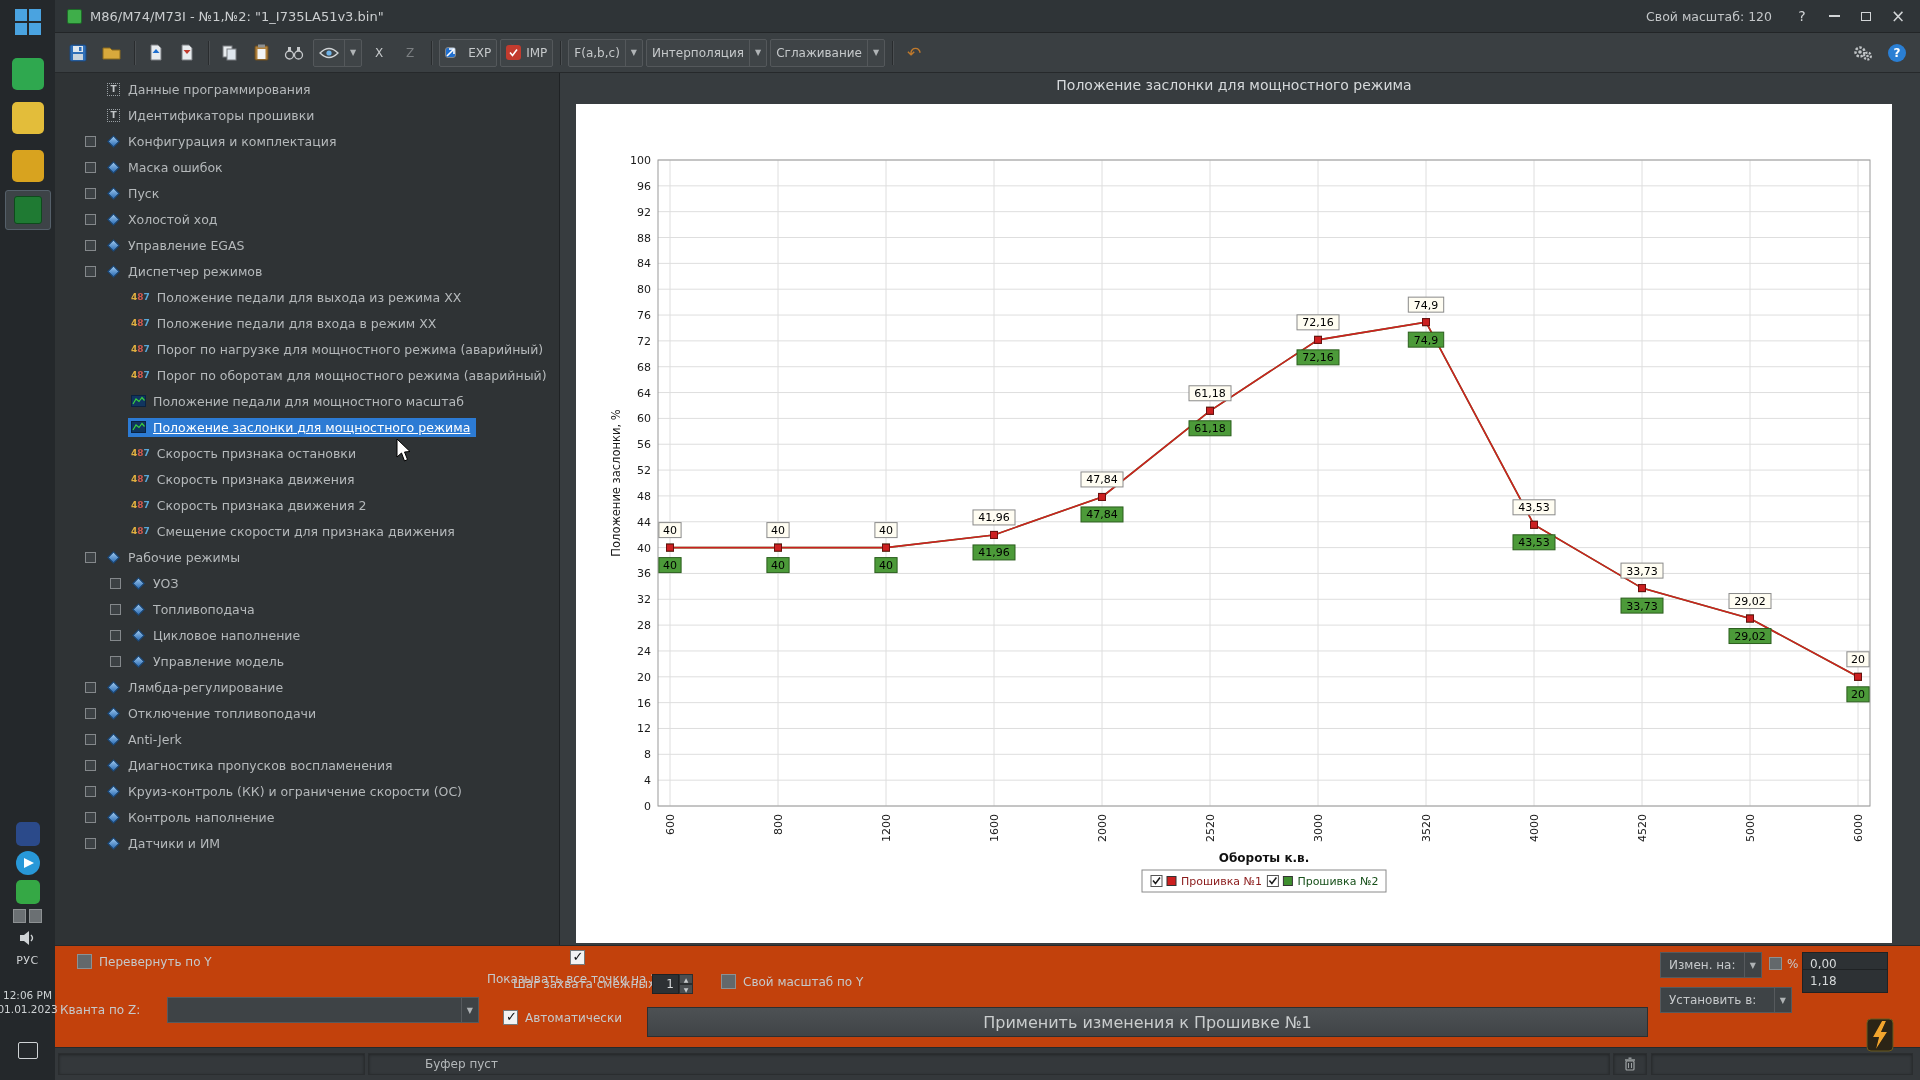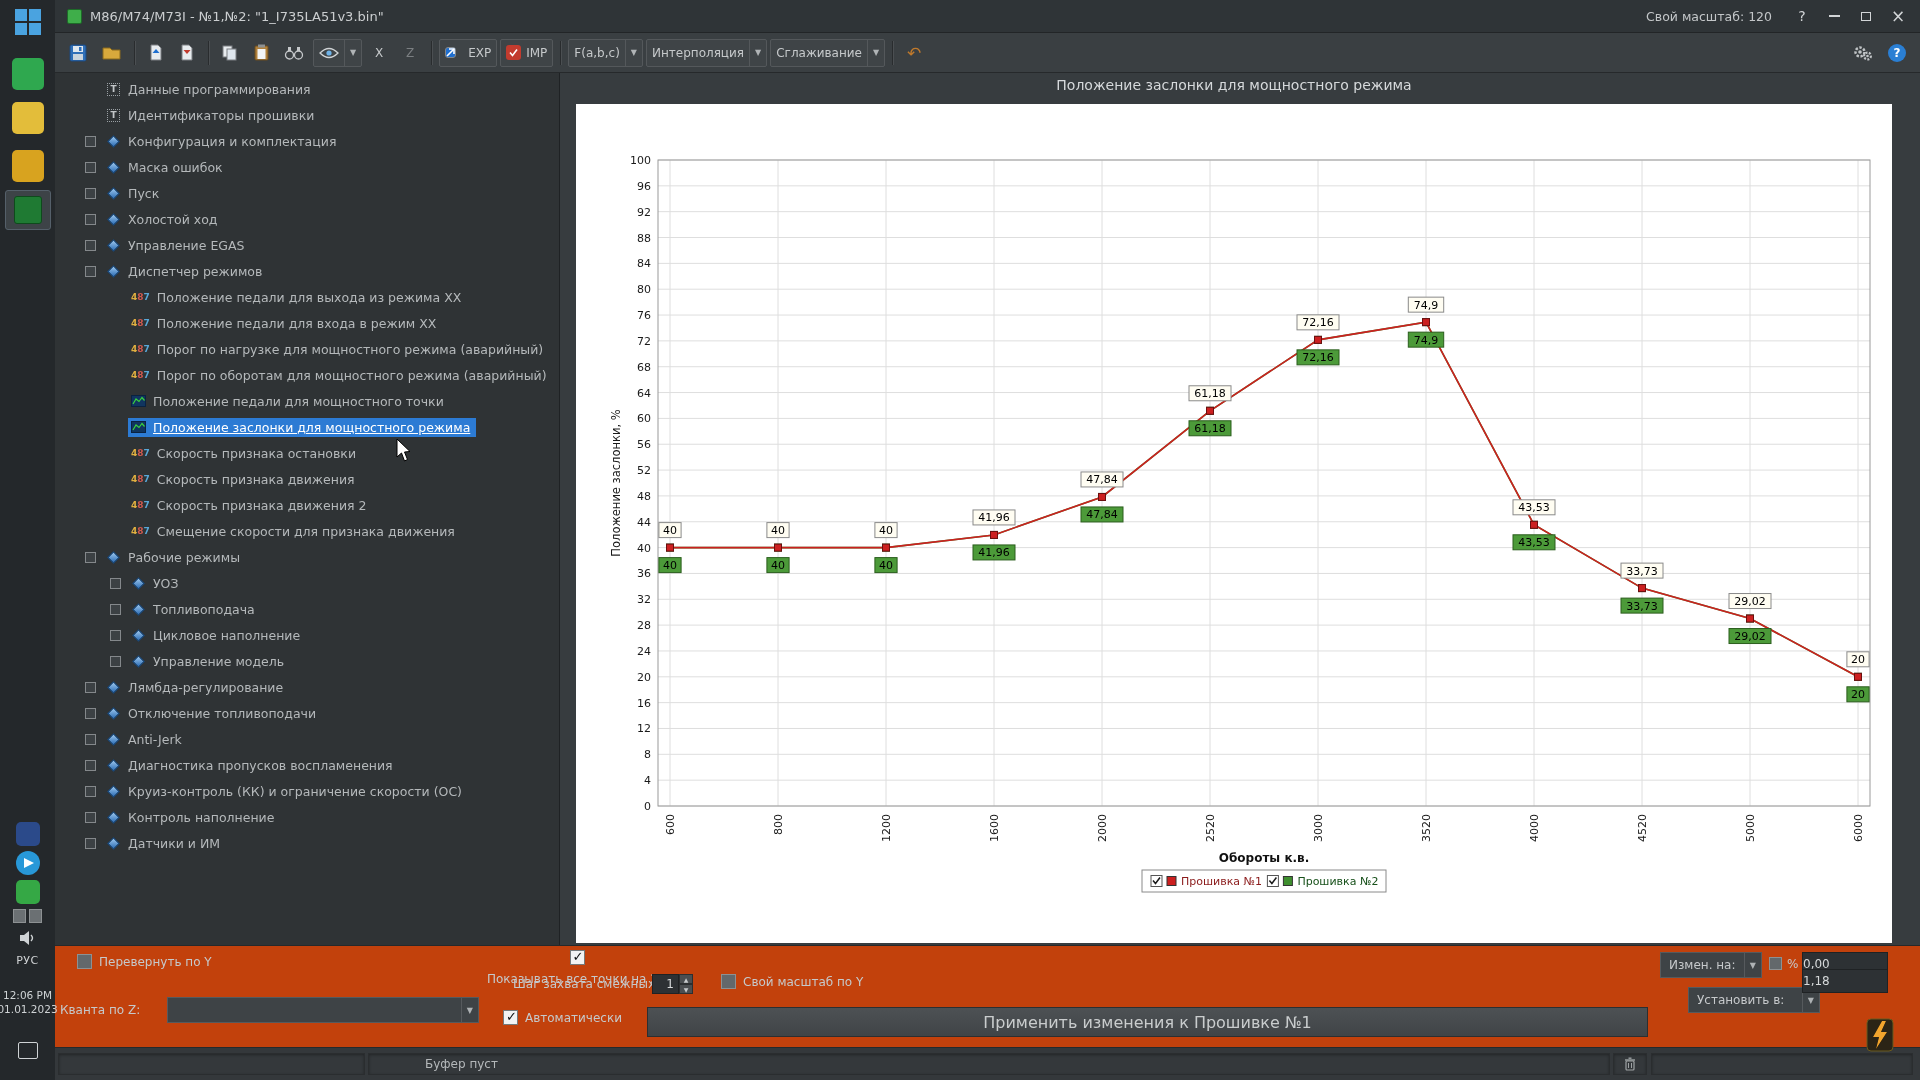--- a/index.html
+++ b/index.html
@@ -84,21 +84,21 @@
   .bottom-panel{position:absolute;left:0;right:0;top:945px;height:102px;background:#c2410c;border-top:1px solid #26292b;}
   .cb-row{position:absolute;display:flex;gap:7px;align-items:center;color:#c6c9cb;font-size:12px;}
   .cb{width:15px;height:15px;background:#63686b;border:1px solid #8d9193;display:inline-block;position:relative;flex:none;}
   .cb.checked{background:#f2f3f4;border-color:#75797b;}
   .cb.checked::after{content:"✓";position:absolute;left:2px;top:-2px;font-size:13px;color:#0e1012;font-weight:bold;}
   .cb.small{width:13px;height:13px;}
   .plabel{position:absolute;color:#c6c9cb;font-size:12px;}
   .dropdown{position:absolute;height:26px;display:flex;align-items:center;justify-content:space-between;padding:0 0 0 8px;background:#3e4346;border:1px solid #565a5d;color:#c6c9cb;font-size:12px;}
   .dropdown .dd-val{flex:1;}
   .dropdown .dd-arrow{font-size:8px;color:#aeb2b4;border-left:1px solid #565a5d;align-self:stretch;display:flex;align-items:center;padding:0 5px;margin-left:6px;}
-  .valuebox{position:absolute;height:24px;background:#2d3134;border:1px solid #1f2224;color:#d6d9da;display:flex;align-items:center;padding:0 0;font-size:12px;}
+  .valuebox{position:absolute;height:24px;background:#2d3134;border:1px solid #1f2224;color:#d6d9da;display:flex;align-items:center;padding:0 7px;font-size:12px;}
   .apply-btn{position:absolute;height:30px;background:linear-gradient(#4d5154,#404447);border:1px solid #2c2f31;color:#c9cccd;font-size:16px;font-family:inherit;}
   .spin{position:absolute;display:flex;height:20px;}
   .spin .sval{width:27px;background:#2d3134;border:1px solid #1f2224;color:#d6d9da;display:flex;align-items:center;justify-content:flex-end;padding:0 4px;font-size:12px;}
   .spin .sarr{display:flex;flex-direction:column;width:14px;}
   .spin .sarr span{flex:1;background:#4a4e51;border:1px solid #2c2f31;font-size:6px;display:flex;align-items:center;justify-content:center;color:#c6c9cb;}
 
   
   .statusbar{position:absolute;left:0;right:0;top:1047px;height:33px;background:#34383b;border-top:1px solid #26292b;}
   .sseg{position:absolute;top:5px;bottom:5px;border:1px solid #2a2d2f;box-shadow:inset 0 1px 3px rgba(0,0,0,.35);display:flex;align-items:center;color:#b4b8ba;font-size:12px;}
 
@@ -397,21 +397,21 @@
         </div>
         <div class="tree-row lvl1">
           <span class="exp-sp"></span>
           <span class="tree-inner">
             <span class="tree-ic">
               <svg width="15" height="12" viewBox="0 0 15 12">
                 <rect x="0.5" y="0.5" width="14" height="11" fill="#10355f" stroke="#0a2240"></rect>
                 <polyline points="2,9 5,4 8,6.5 11,2.5 13.5,5.5" fill="none" stroke="#39d23f" stroke-width="1.2"></polyline>
               </svg>
             </span>
-            <span class="tree-label">Положение педали для мощностного точки</span>
+            <span class="tree-label">Положение педали для мощностного масштаб</span>
           </span>
         </div>
         <div class="tree-row lvl1">
           <span class="exp-sp"></span>
           <span class="tree-inner selected">
             <span class="tree-ic">
               <svg width="15" height="12" viewBox="0 0 15 12">
                 <rect x="0.5" y="0.5" width="14" height="11" fill="#10355f" stroke="#0a2240"></rect>
                 <polyline points="2,9 5,4 8,6.5 11,2.5 13.5,5.5" fill="none" stroke="#39d23f" stroke-width="1.2"></polyline>
               </svg>
@@ -842,21 +842,21 @@
 
       <div class="dropdown" style="left:1605px;top:6px;width:102px;">
         <span class="dd-val">Измен. на:</span>
         <span class="dd-arrow">▼</span>
       </div>
       <span class="cb small" style="position:absolute;left:1714px;top:11px;"></span>
       <span class="plabel" style="left:1732px;top:11px;">%</span>
       <div class="valuebox" style="left:1747px;top:6px;width:86px;">
         <span>0,00</span>
       </div>
-      <div class="dropdown" style="left:1605px;top:41px;width:132px;margin-left:28px;">
+      <div class="dropdown" style="left:1605px;top:41px;width:132px;">
         <span class="dd-val">Установить в:</span>
         <span class="dd-arrow">▼</span>
       </div>
       <div class="valuebox" style="left:1747px;top:23px;width:86px;">
         <span>1,18</span>
       </div>
     </div>
 
     <div class="statusbar">
       <div class="sseg" style="left:3px;width:307px;"></div>

